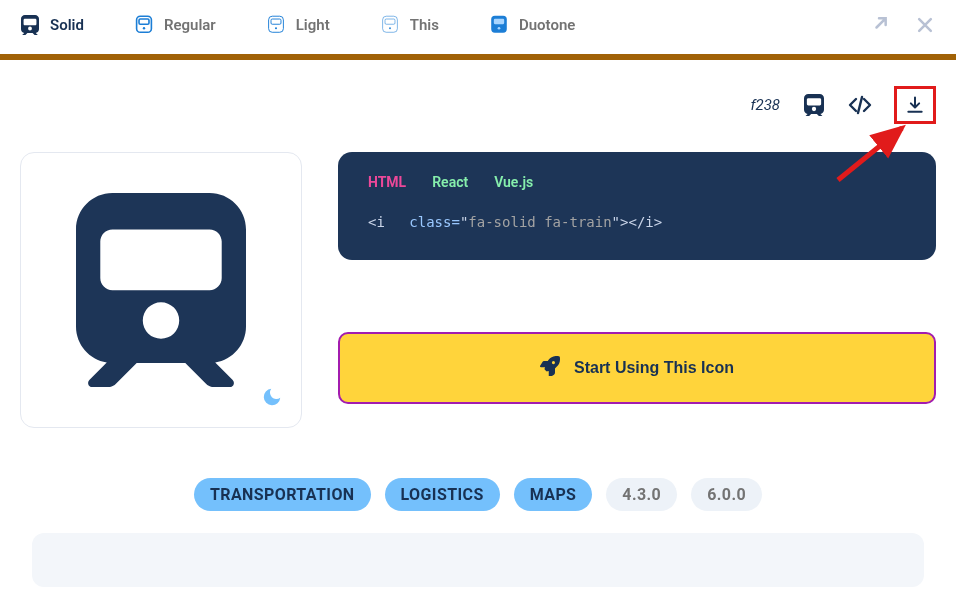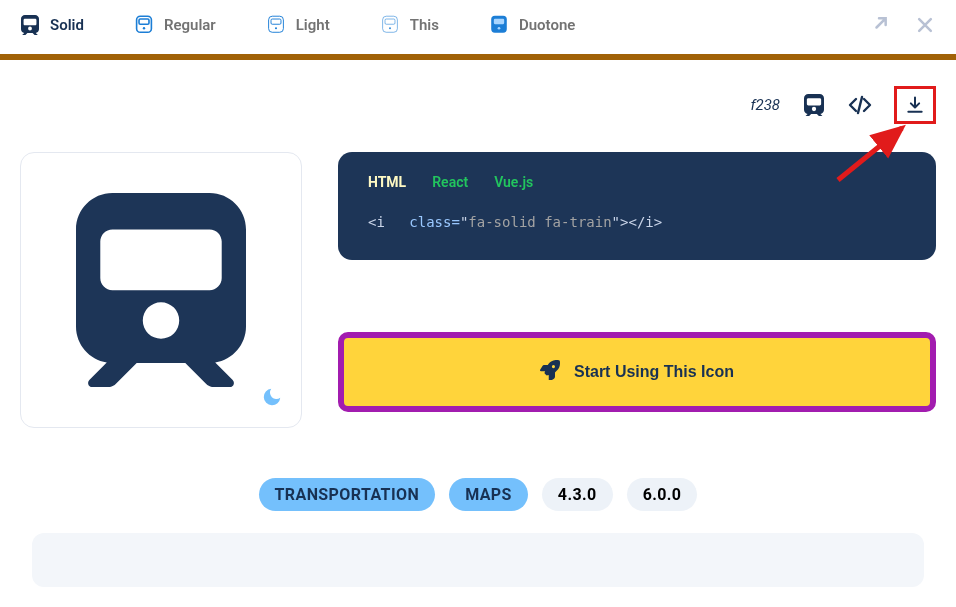--- a/index.html
+++ b/index.html
@@ -21,33 +21,33 @@
     .hbtn { width: 24px; height: 24px; display:flex; align-items:center; justify-content:center; cursor:pointer; }
     .dlbox { border: 3px solid #e11b1b; padding: 6px 8px; display:flex; align-items:center; justify-content:center; }
 
     .mainrow { display: flex; gap: 36px; margin-top: 28px; }
     .preview { width: 282px; height: 276px; border: 1px solid #e4e8f0; border-radius: 14px; display: flex; align-items: center; justify-content: center; position: relative; }
     .moon { position: absolute; bottom: 14px; right: 18px; color: #74c0fc; font-size: 22px; }
 
     .rightcol { flex: 1; }
     .codebox { background: #1d3557; border-radius: 14px; padding: 22px 30px 30px 30px; color: #fff; }
     .codetabs { display: flex; gap: 26px; font-size: 14px; margin-bottom: 24px; }
-    .codetab { cursor: pointer; font-weight: 600; color: #22c55e; }
-    .codetab.active { color: #fef9c3; font-weight: 700; }
+    .codetab { cursor: pointer; font-weight: 600; color: #86efac; }
+    .codetab.active { color: #ec4899; font-weight: 700; }
     .codeline { font-family: "SFMono-Regular", Consolas, monospace; font-size: 14px; }
     .c-tag { color: #c9d4e8; }
     .c-attr { color: #9ac8ff; margin-left: 16px; }
     .c-str { color: #a3a3a3; }
 
-    .ctabtn { width: 100%; margin-top: 72px; background: #ffd43b; border: 6px solid #a21caf; border-radius: 10px; padding: 22px; display: flex; align-items: center; justify-content: center; gap: 14px; font-weight: 700; font-size: 16px; color: #183153; cursor: pointer; }
+    .ctabtn { width: 100%; margin-top: 72px; background: #ffd43b; border: 2px solid #a21caf; border-radius: 10px; padding: 22px; display: flex; align-items: center; justify-content: center; gap: 14px; font-weight: 700; font-size: 16px; color: #183153; cursor: pointer; }
 
     .tagrow { display: flex; justify-content: center; gap: 14px; margin-top: 50px; font-size: 16px; font-weight: 700; letter-spacing: 0.4px; }
     .tag { padding: 7px 16px; border-radius: 20px; cursor: pointer; }
     .tag.blue { background: #74c0fc; color: #183153; }
-    .tag.grey { background: #edf2f8; color: #000000; }
+    .tag.grey { background: #edf2f8; color: #737373; }
 
     .footerblock { margin: 22px 12px 0 12px; height: 54px; background: #f3f6fa; border-radius: 12px; }
 
     .arrow-annot { position: absolute; pointer-events: none; }
   </style>
 </head>
 <body>
 
 <div class="top-tabs">
   <div class="tabgroup">
@@ -164,20 +164,21 @@
               <path d="M156.6 384.9L125.7 354c-8.5-8.5-11.5-20.8-7.7-32.2c3-8.9 7-20.5 11.8-33.8L24 288c-8.6 0-16.6-4.6-20.9-12.1s-4.2-16.7 .2-24.1l52.5-88.5c13-21.9 36.5-35.3 61.9-35.3H200c2.4-4 4.8-7.7 7.2-11.3C289.1-4.1 411.1-8.1 483.9 5.3c11.6 2.1 20.6 11.2 22.8 22.8c13.4 72.9 9.3 194.8-111.4 276.7c-3.5 2.4-7.3 4.8-11.3 7.2V424c0 25.4-13.4 49-35.3 61.9l-88.5 52.5c-7.4 4.4-16.6 4.5-24.1 .2s-12.1-12.2-12.1-20.9V380.8c-14.1 4.9-26.4 8.9-35.7 11.9c-11.2 3.6-23.4 .5-31.8-7.8zM384 168a40 40 0 1 0 -80 0 40 40 0 1 0 80 0z"></path>
             </svg>
         </span>
         <span>Start Using This Icon</span>
       </button>
     </div>
   </div>
 
   <div class="tagrow">
     <span class="tag blue">TRANSPORTATION</span>
+    <span class="tag blue">LOGISTICS</span>
     <span class="tag blue">MAPS</span>
     <span class="tag grey">4.3.0</span>
     <span class="tag grey">6.0.0</span>
   </div>
 
   <div class="footerblock"></div>
 </div>
 
 <svg class="arrow-annot" style="left:830px; top:120px;" width="90" height="70">
   <defs>

